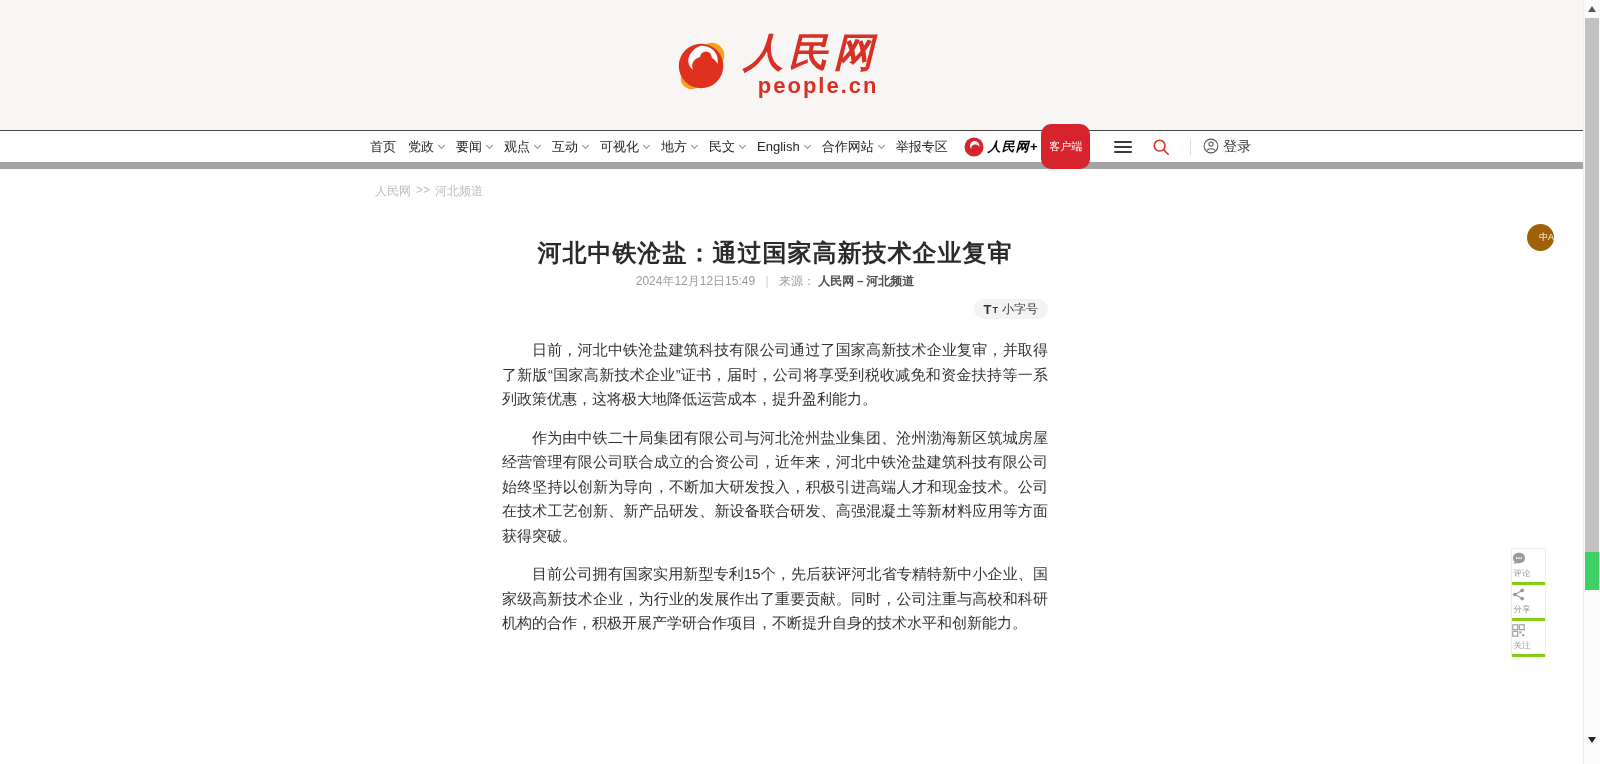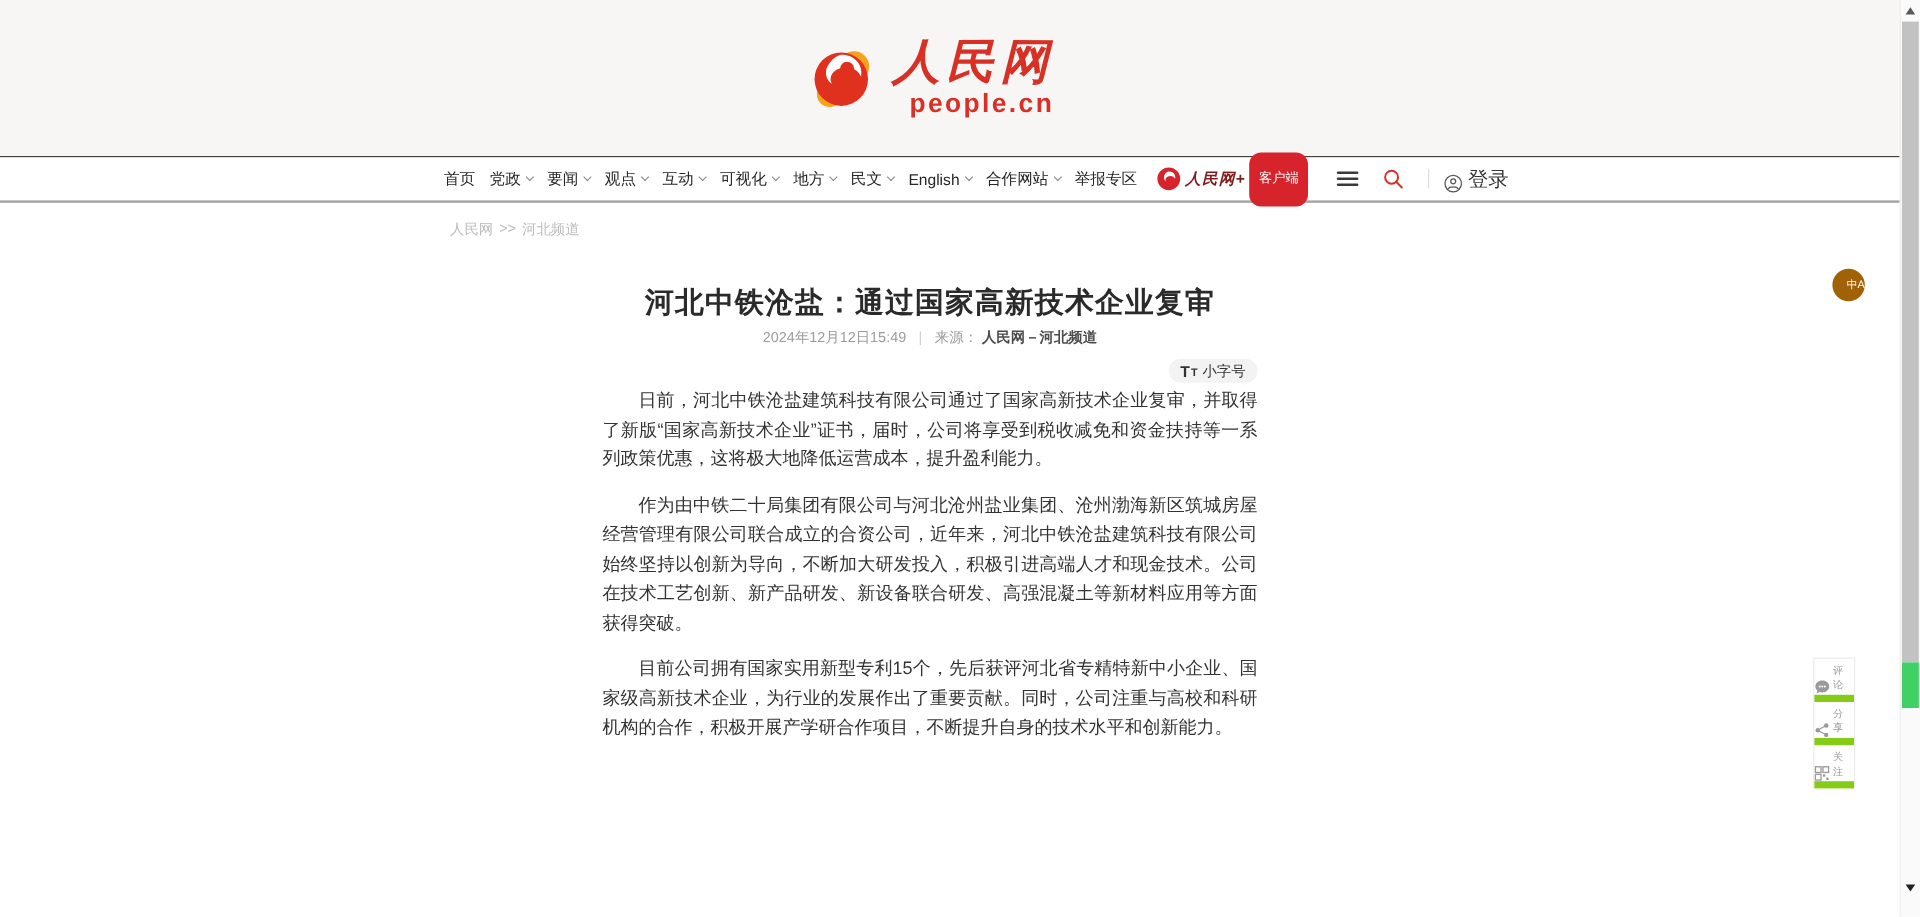--- a/index.html
+++ b/index.html
@@ -15,40 +15,40 @@
     display:flex; align-items:center; justify-content:center;
   }
   .logo{ display:flex; align-items:center; gap:10px; margin-right:50px; cursor:pointer; }
   .logo-text{ display:flex; flex-direction:column; align-items:flex-end; }
   .logo-cn{ font-size:40px; font-weight:700; color:#d93026; letter-spacing:5px; line-height:1.05; font-style:italic; }
   .logo-en{ font-size:22px; font-weight:700; color:#d93026; letter-spacing:2px; }
 
   
   .navbar{
     height:39px; background:#fff;
-    border-top:1px solid #454545; border-bottom:2px solid #a3a3a3;
+    border-top:1px solid #454545; border-bottom:7px solid #a3a3a3;
   }
   .nav-inner{
     margin-left:370px; height:100%; display:flex; align-items:center;
     gap:12px; font-size:13px; color:#262626; white-space:nowrap;
   }
   .nav-item{ display:flex; align-items:center; cursor:pointer; color:#262626; text-decoration:none; }
   .caret{
     display:inline-block; width:5px; height:5px; margin-left:5px; margin-top:-3px;
     border-right:1px solid #8d8d8d; border-bottom:1px solid #8d8d8d;
     transform:rotate(45deg);
   }
   .app-badge{ display:flex; align-items:center; cursor:pointer; margin:0 4px; }
-  .badge-name{ color:#7f1d1d; font-weight:700; font-style:italic; font-size:13px; margin:0 3px 0 4px; letter-spacing:1px;}
+  .badge-name{ color:#000000; font-weight:700; font-style:italic; font-size:13px; margin:0 3px 0 4px; letter-spacing:1px;}
   .badge-pill{ background:#d7232b; color:#fff; font-size:11px; border-radius:10px; padding:17px 8px; line-height:1; }
   .hamburger{ display:flex; flex-direction:column; gap:3px; cursor:pointer; margin-left:8px;}
   .hamburger i{ display:block; width:18px; height:2px; background:#3a3a3a; border-radius:1px; }
   .search-btn{ cursor:pointer; display:flex; align-items:center; margin-left:8px; }
   .nav-divider{ width:1px; height:16px; background:#ddd; margin-left:8px; }
-  .login{ display:flex; align-items:flex-end; gap:4px; cursor:pointer; font-size:17px; color:#333;font-family:Liberation Mono, monospace; }
+  .login{ display:flex; align-items:flex-start; gap:4px; cursor:pointer; font-size:14px; color:#333;font-family:Liberation Mono, monospace; }
 
   
   .breadcrumb{ margin:14px 0 0 375px; font-size:12px; color:#bcbcbc; display:flex; gap:5px; }
   .breadcrumb a{ color:#bcbcbc; text-decoration:none; cursor:pointer; }
 
   
   .article{ width:546px; margin:37px 0 0 502px; }
   .article h1{
     font-size:24px; font-weight:600; color:#2a2a2a; text-align:center;
     letter-spacing:1px; line-height:1.3;
@@ -58,34 +58,34 @@
   .meta .source{ color:#4d4d4d; font-weight:700; }
   .fontsize-row{ display:flex; justify-content:flex-end; margin-top:9px; }
   .pill{
     background:#f3f3f3; border:none; border-radius:10px; height:20px;
     padding:0 10px; display:flex; align-items:center; gap:4px;
     font-size:12px; color:#333; cursor:pointer;
     font-family:"Liberation Sans","DejaVu Sans",sans-serif;
   }
   .t-big{ font-weight:700; font-size:13px; line-height:1; }
   .t-small{ font-weight:700; font-size:9px; line-height:1; margin-left:-3px; margin-top:3px; }
-  .body-text{ margin-top:3px; }
+  .body-text{ margin-top:19px; }
   .body-text p{
     font-size:15px; color:#333; line-height:24.5px;
     text-align:justify; text-indent:2em; margin-bottom:14px;
   }
 
   
   .float-toolbar{
     position:absolute; left:1511px; top:548px; width:35px;
     background:#fff; border:1px solid #ececec; border-bottom:none;
   }
   .tool-item{
-    height:36px; border-bottom:6px solid #84cc16; cursor:pointer;
-    display:flex; flex-direction:row; align-items:flex-end; justify-content:center; gap:1px;
+    height:36px; border-bottom:3px solid #84cc16; cursor:pointer;
+    display:flex; flex-direction:column; align-items:flex-start; justify-content:center; gap:1px;
   }
   .tool-item span{ font-size:10px; color:#999; transform:scale(.85); }
 
   
   .translate-btn{
     position:absolute; left:1527px; top:224px; width:27px; height:27px;
     border-radius:50%; background:#a16207; color:#fff;
     display:flex; align-items:center; justify-content:flex-end;
     font-size:9px; font-weight:400; cursor:pointer; letter-spacing:0;
   }

